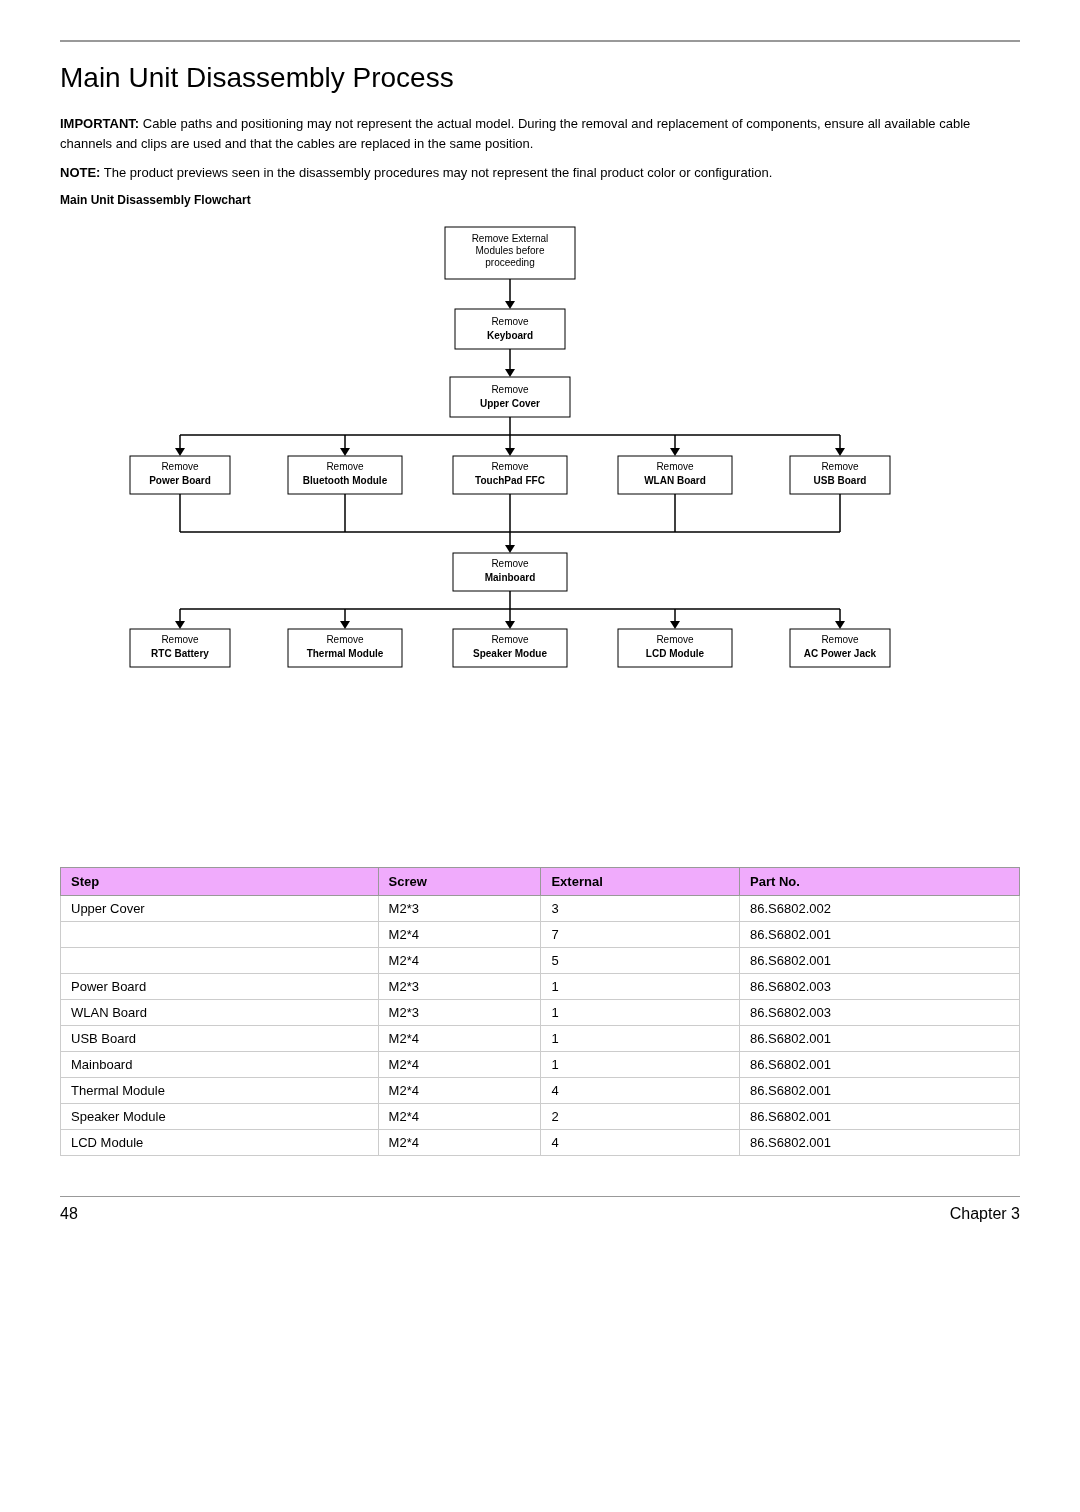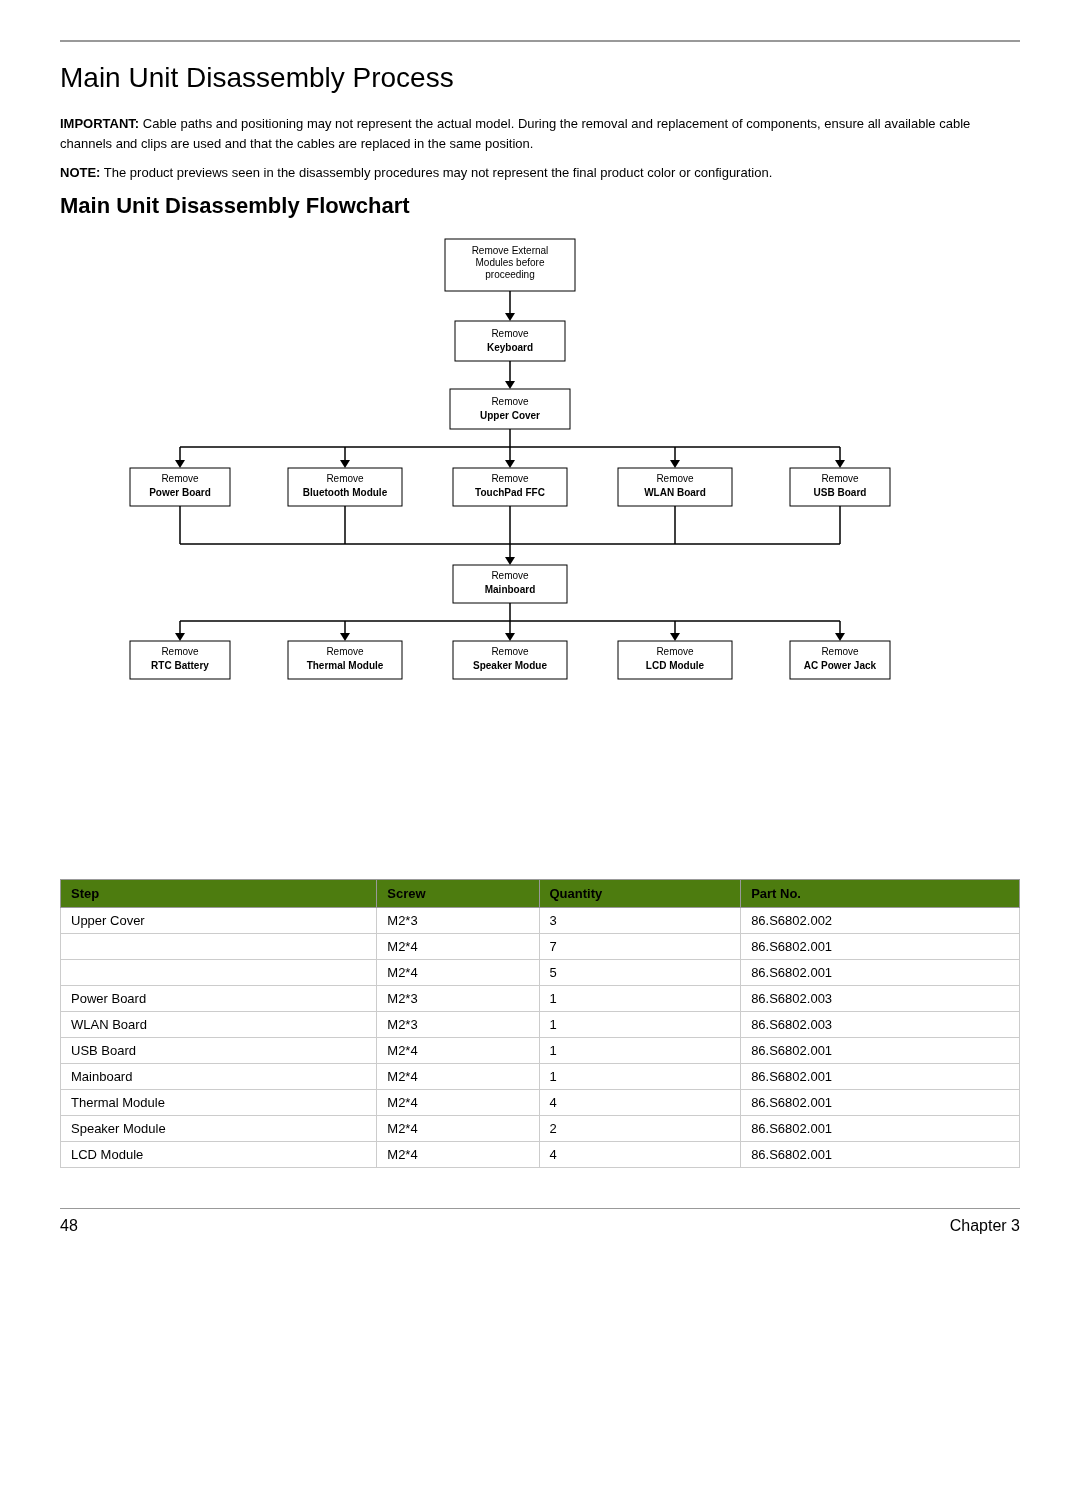--- a/index.html
+++ b/index.html
@@ -16,21 +16,21 @@
       border-top: 2px solid #999;
       margin-bottom: 20px;
     }
     h1 {
       font-size: 28px;
       font-weight: normal;
       margin-bottom: 20px;
       color: #000;
     }
     h2 {
-      font-size: 22px;
+      font-size: 12px;
       font-weight: bold;
       color: #000;
     }
     .intro-text {
       font-size: 13px;
       line-height: 1.5;
       margin-bottom: 10px;
     }
     .intro-text strong {
       font-weight: bold;
@@ -41,21 +41,21 @@
     .screw-list-title {
       font-weight: bold;
       font-size: 13px;
       margin-bottom: 6px;
     }
     table {
       border-collapse: collapse;
       width: 100%;
     }
     table thead tr {
-      background-color: #4d7c0f;
+      background-color: #f0abfc;
     }
     table thead th {
       border: 1px solid #999;
       padding: 6px 10px;
       font-weight: bold;
       font-size: 13px;
       color: #000;
       text-align: left;
     }
     table tbody tr td {
@@ -205,21 +205,21 @@
     <text x="750" y="440" text-anchor="middle" font-size="10" font-family="Arial" font-weight="bold">AC Power Jack</text>
   </svg>
 </div>
 
 <div class="screw-list-section">
   <table>
     <thead>
       <tr>
         <th>Step</th>
         <th>Screw</th>
-        <th>Quantity</th>
+        <th>External</th>
         <th>Part No.</th>
       </tr>
     </thead>
     <tbody id="screw-table-body">
     <tr>
           <td>Upper Cover</td>
           <td>M2*3</td>
           <td>3</td>
           <td>86.S6802.002</td>
         </tr>

